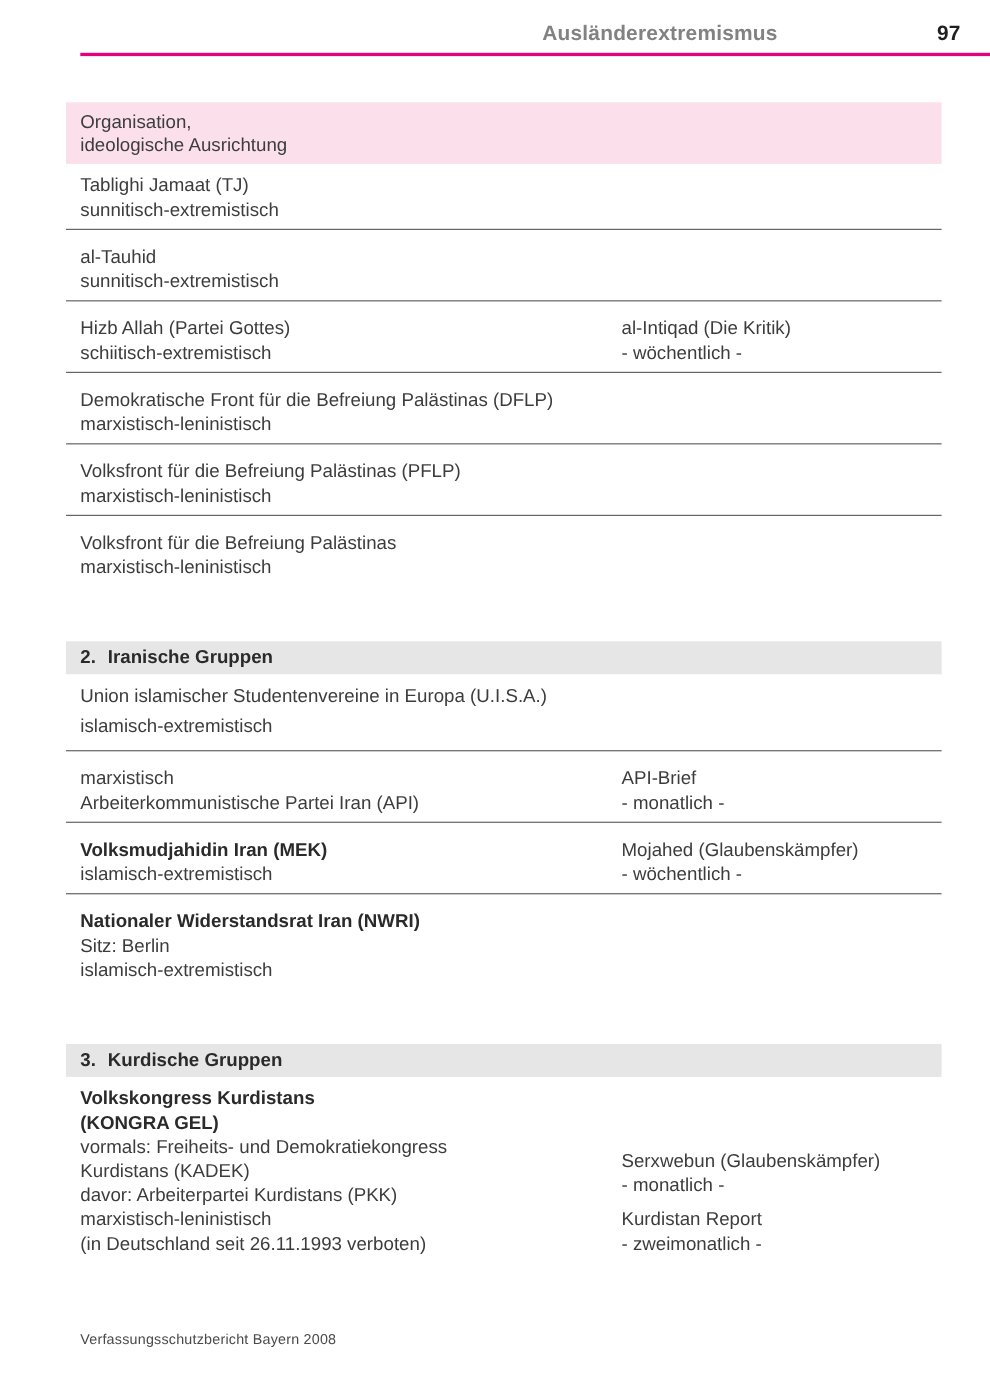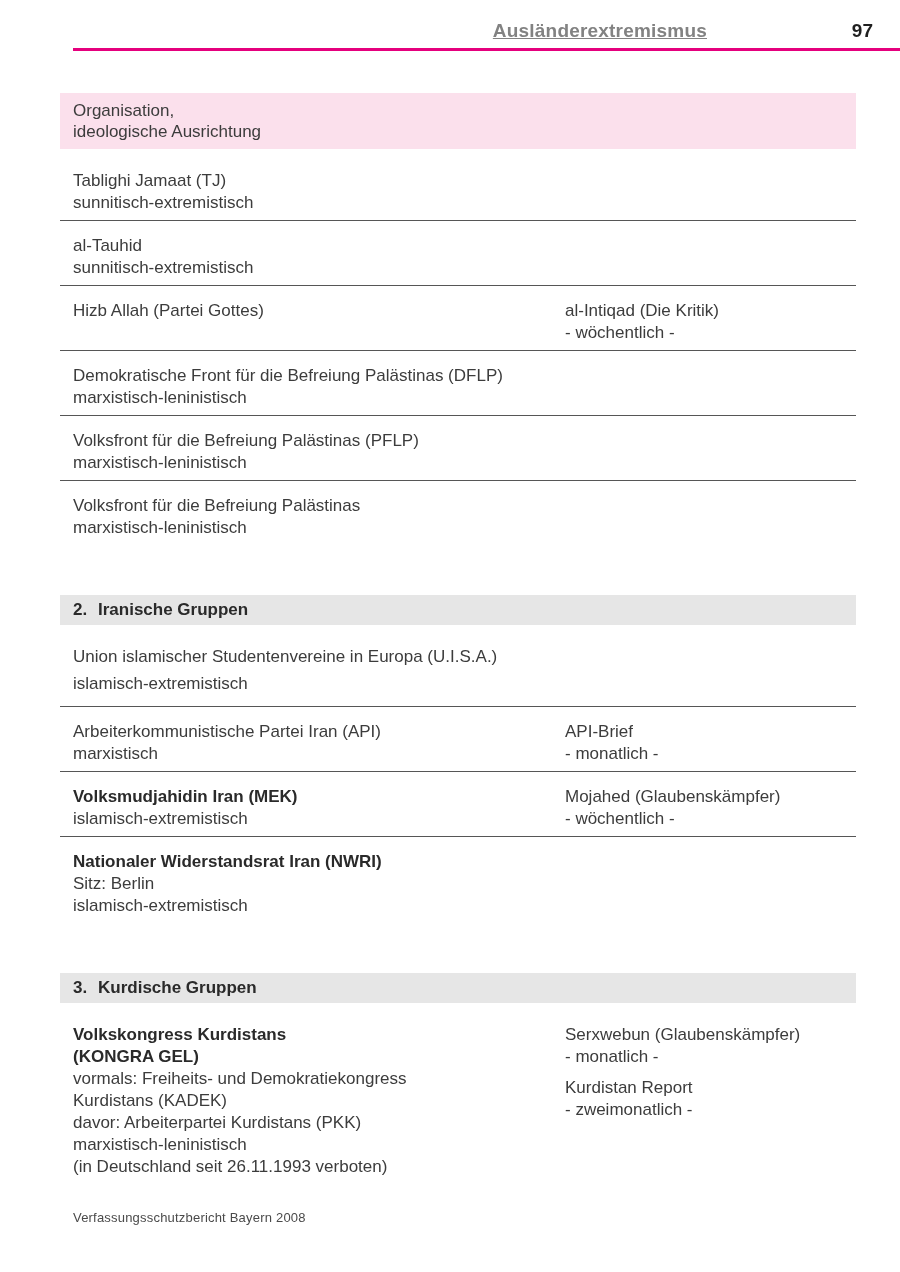--- a/index.html
+++ b/index.html
@@ -17,21 +17,20 @@
     position:relative;
     font-family:"Liberation Sans", sans-serif;
     color:var(--text);
     overflow:hidden;
   }
   
   .page-head-title{
     position:absolute;top:20px;right:193px;
     font-size:19px;font-weight:bold;color:#828282;
     letter-spacing:.2px;
-    text-decoration:underline;
   }
   .page-head-num{
     position:absolute;top:20px;right:27px;
     font-size:19px;font-weight:bold;color:#1f1f1f;
   }
   .page-head-rule{
     position:absolute;top:48px;left:73px;right:0;
     height:3px;background:var(--accent);
   }
   
@@ -44,21 +43,21 @@
     padding:7px 0 7px 0;
   }
   .table-head .col-org{width:505px;padding-left:13px;}
   .table-head .col-pub{flex:1;}
   .table-head .hline{font-size:17px;line-height:21px;color:var(--text);}
   .row{
     display:flex;
     padding:14px 0 6px 0;
   }
   .row.sep{border-bottom:1.5px solid var(--rule);}
-  .section-rows > .row:first-child{padding-top:21px;}
+  .section-rows > .row:first-child{padding-top:9px;align-items:flex-end;}
   .col-org{width:505px;padding-left:13px;}
   .col-pub{flex:1;}
   .line{font-size:17px;line-height:22px;color:var(--text);}
   .line.bold{font-weight:bold;color:var(--text-bold);}
   .row.spaced .col-org .line{margin-bottom:5px;}
   .pub-group{margin-bottom:9px;}
   .pub-group:last-child{margin-bottom:0;}
   .section-band{
     margin-top:50px;
     background:var(--section-bg);
@@ -105,20 +104,21 @@
         <div class="row sep">
           <div class="col-org">
             <div class="line">al-Tauhid</div>
             <div class="line">sunnitisch-extremistisch</div>
           </div>
           <div class="col-pub"></div>
         </div>
         <div class="row sep">
           <div class="col-org">
             <div class="line">Hizb Allah (Partei Gottes)</div>
+            <div class="line">schiitisch-extremistisch</div>
           </div>
           <div class="col-pub">
             <div class="pub-group">
               <div class="line">al-Intiqad (Die Kritik)</div>
               <div class="line">- wöchentlich -</div>
             </div>
           </div>
         </div>
         <div class="row sep">
           <div class="col-org">
@@ -149,22 +149,22 @@
       <div class="section-rows">
         <div class="row sep spaced">
           <div class="col-org">
             <div class="line">Union islamischer Studentenvereine in Europa (U.I.S.A.)</div>
             <div class="line">islamisch-extremistisch</div>
           </div>
           <div class="col-pub"></div>
         </div>
         <div class="row sep">
           <div class="col-org">
+            <div class="line">marxistisch</div>
             <div class="line">Arbeiterkommunistische Partei Iran (API)</div>
-            <div class="line">marxistisch</div>
           </div>
           <div class="col-pub">
             <div class="pub-group">
               <div class="line">API-Brief</div>
               <div class="line">- monatlich -</div>
             </div>
           </div>
         </div>
         <div class="row sep">
           <div class="col-org">

